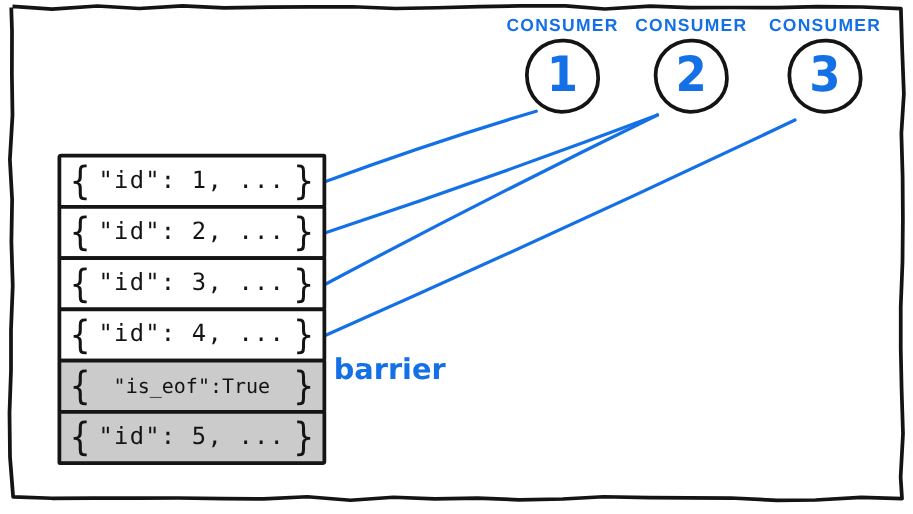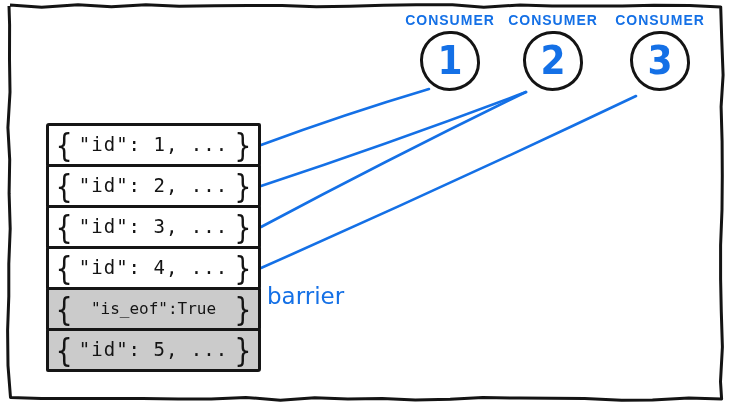--- a/index.html
+++ b/index.html
@@ -43,21 +43,21 @@
   .msg-text{
     font-family:"DejaVu Sans Mono",monospace;font-size:19px;letter-spacing:1px;
     color:#141414;white-space:nowrap;transform:translateY(-1px);
   }
   .queue .msg-row:nth-child(5) .msg-text{font-size:16px;letter-spacing:0;}
 
   
   .caption{
     position:absolute;left:267px;top:286px;color:var(--accent,#1470e6);
     font-family:"DejaVu Sans",sans-serif;font-size:23px;line-height:21px;
-    font-weight:400;
+    font-weight:700;
   }
 </style>
 </head>
 <body>
 
 <div class="canvas">
 
   <svg id="wire-layer" viewBox="0 0 730 411" xmlns="http://www.w3.org/2000/svg">
       <path d="M10.0,5.1 L41.7,7.3 L78.0,4.8 L111.4,6.8 L145.9,4.7 L179.2,6.3 L214.5,5.7 L248.3,5.5 L282.0,5.4 L316.4,6.8 L349.8,6.2 L383.5,5.3 L416.1,4.7 L452.4,4.7 L483.8,7.2 L520.1,4.9 L552.0,6.1 L585.6,6.0 L622.4,6.1 L654.0,5.3 L689.7,5.6 L720.7,6.9 L721.7,38.5 L723.1,75.1 L721.1,106.6 L722.1,141.6 L722.3,175.6 L722.0,209.6 L720.6,245.2 L720.6,279.0 L721.3,311.9 L722.4,347.0 L720.5,381.6 L721.6,398.9 L688.8,397.9 L652.5,400.0 L621.6,400.3 L584.6,398.4 L551.4,398.3 L519.2,398.1 L482.8,397.4 L450.2,399.2 L415.3,399.9 L382.2,398.5 L347.9,399.1 L314.7,397.8 L280.4,400.2 L245.8,397.4 L211.1,399.1 L178.3,398.9 L142.6,398.4 L109.9,398.5 L74.5,398.5 L41.4,398.6 L10.5,397.5 L8.0,365.6 L7.6,330.3 L8.8,296.4 L8.8,263.7 L10.2,228.7 L9.1,193.4 L9.7,159.7 L7.9,127.7 L10.0,92.2 L9.5,59.4 L9.6,24.7 L9.0,6.0" fill="none" stroke="#141414" stroke-width="3" stroke-linejoin="round"></path>
       <path d="M261,145 Q345,114 429,89" fill="none" stroke="#1470e6" stroke-width="2.6" stroke-linecap="round"></path>

